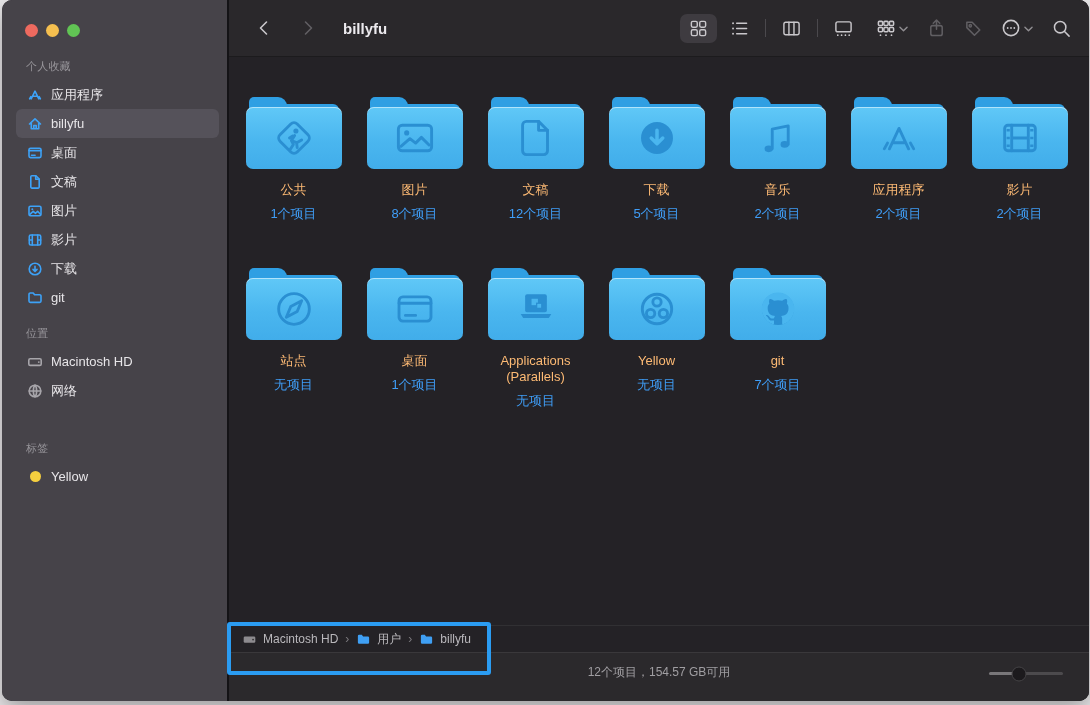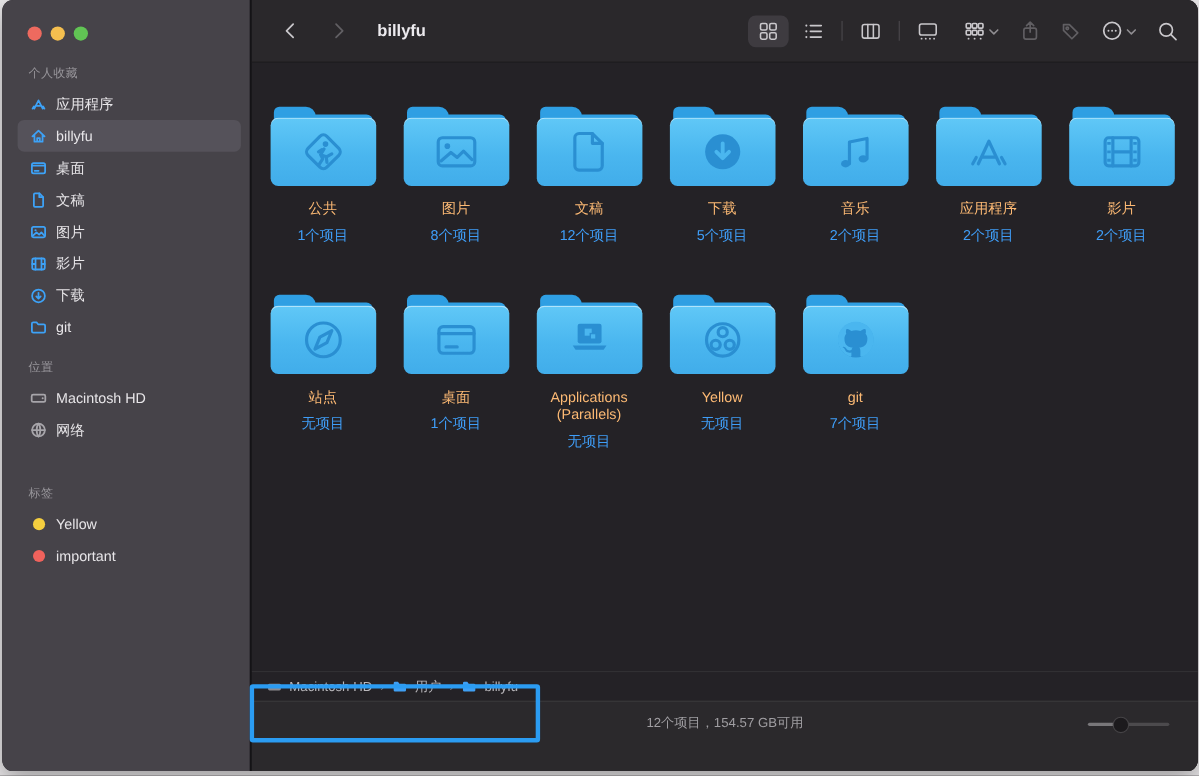--- a/index.html
+++ b/index.html
@@ -68,21 +68,21 @@
     max-width:112px; line-height:16px; }
   .fcount { margin-top:7px; font-size:13px; color:#3f9ef8; }
 
   
   .pathbar { height:27px; border-top:1px solid #313033; display:flex; align-items:center;
     padding-left:13px; gap:7px; flex-shrink:0; }
   .crumb { display:flex; align-items:center; gap:6px; font-size:12px; color:#bab8bc; }
   .crumb-sep { color:#7b797d; font-size:12px; }
   .pico { width:15px; height:15px; display:flex; }
   .pico svg { width:15px; height:15px; }
-  .statusbar { height:64px; background:#2b292c; border-top:1px solid #3a383b;
+  .statusbar { height:49px; background:#2b292c; border-top:1px solid #3a383b;
     position:relative; flex-shrink:0; }
   .status-text { position:absolute; left:0; right:0; top:11px; text-align:center;
     font-size:12px; color:#a09ea2; }
   .zoom-slider { position:absolute; right:26px; top:19px; width:74px; height:3px;
     border-radius:2px; background:linear-gradient(90deg,#79777a 0%,#79777a 40%,#4c4a4d 40%,#4c4a4d 100%); }
   .zoom-knob { position:absolute; left:40%; top:50%; transform:translate(-50%,-50%);
     width:15px; height:15px; border-radius:50%; background:#1c1a1d;
     border:1px solid #454346; }
 
   
@@ -193,26 +193,20 @@
         </span>
       <span>网络</span>
     </div>
 
     <div class="sec-title" style="margin-top:36px">标签</div>
     <div class="side-item">
       <span class="sicon">
           <span class="dot" style="background:#f5cf3f"></span>
         </span>
       <span>Yellow</span>
-    </div>
-    <div class="side-item">
-      <span class="sicon">
-          <span class="dot" style="background:#f0625c"></span>
-        </span>
-      <span>important</span>
     </div>
   </div>
 
   <div class="main">
 
     <div class="toolbar">
       <div class="nav-arrows">
         <button class="tbtn">
             <svg width="18" height="18" viewBox="0 0 18 18">
               <path d="M11.5 3L5.5 9l6 6"></path>

